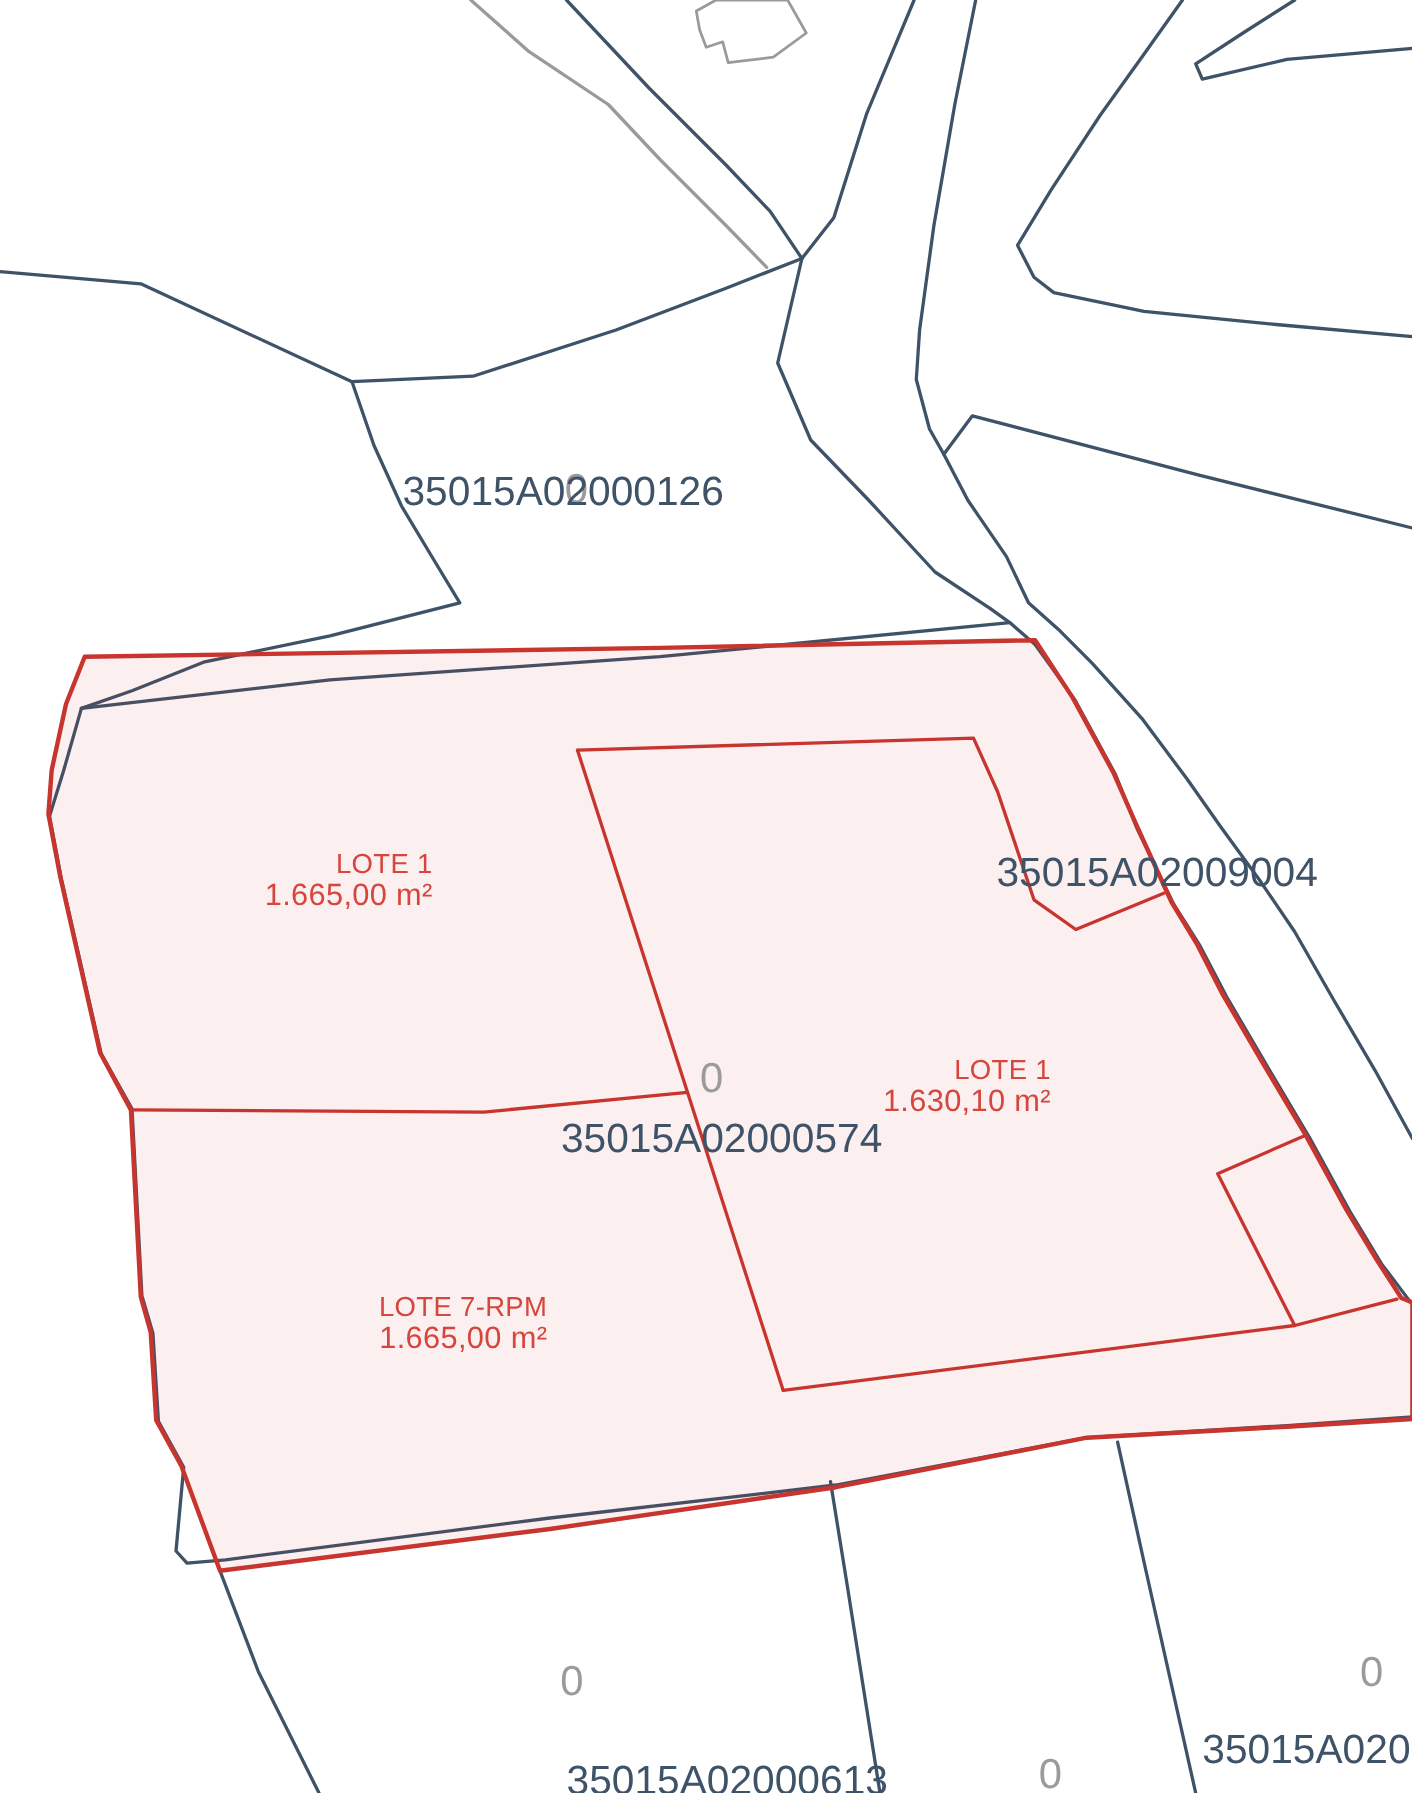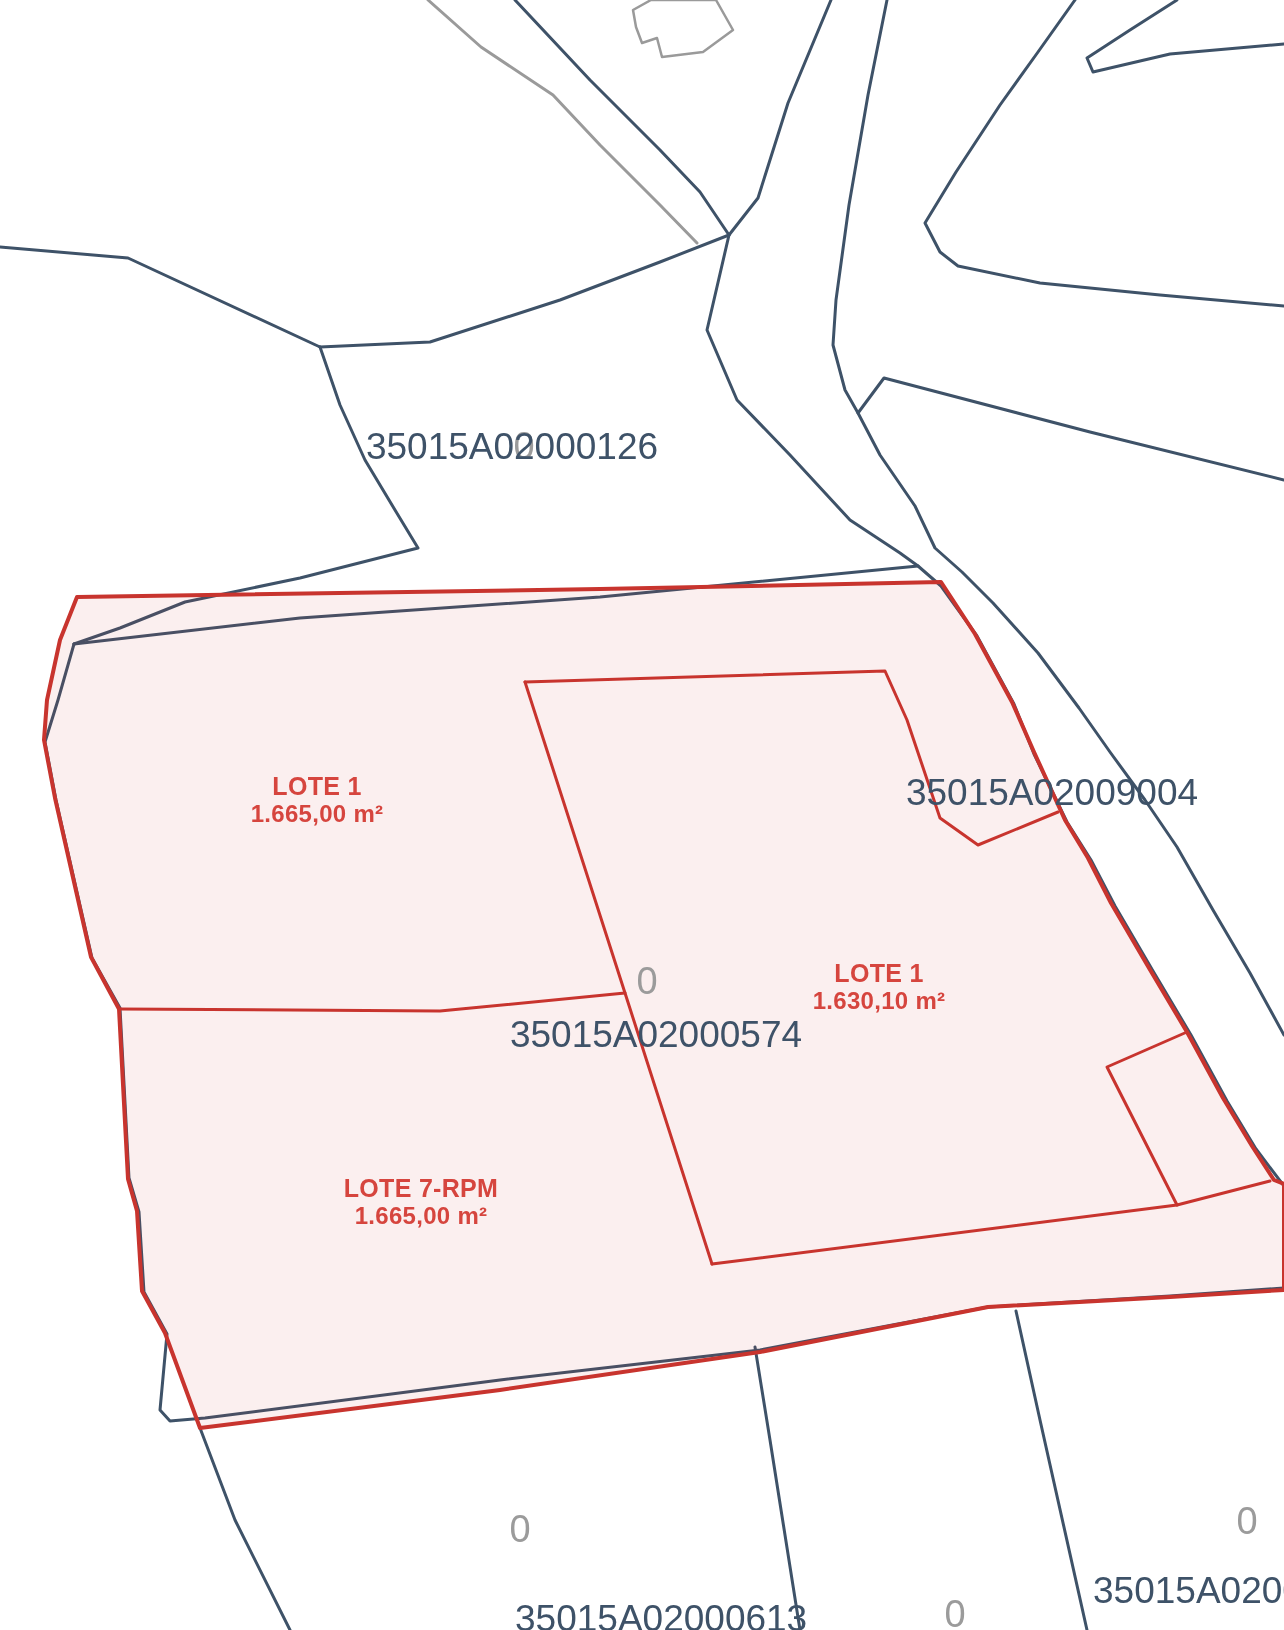--- a/index.html
+++ b/index.html
@@ -29,27 +29,27 @@
     color:var(--label-dark);
     font-size:37px;
     letter-spacing:0px;
   }
   .zero-marker{
     color:var(--label-gray);
     font-size:38px;
   }
   .lot-label{
     color:var(--label-red);
-    font-weight:bold;
-    text-align:center;
+    font-weight:normal;
+    text-align:right;
     font-size:25px;
     letter-spacing:0.3px;
     line-height:28px;
   }
-  .lot-label .lot-area{font-size:24px;}
+  .lot-label .lot-area{font-size:28px;}
   .no-center{transform:none;}
 </style>
 </head>
 <body>
 
 <svg class="map-svg" width="1284" height="1630" viewBox="0 0 1284 1630">
 
   <g fill="none" style="stroke:var(--boundary-dark)" stroke-width="3" stroke-linejoin="round" stroke-linecap="round">
     <polyline points="0,247 128,258 320,347"></polyline>
     <polyline points="320,347 430,342 560,300 660,262 729,235"></polyline>

